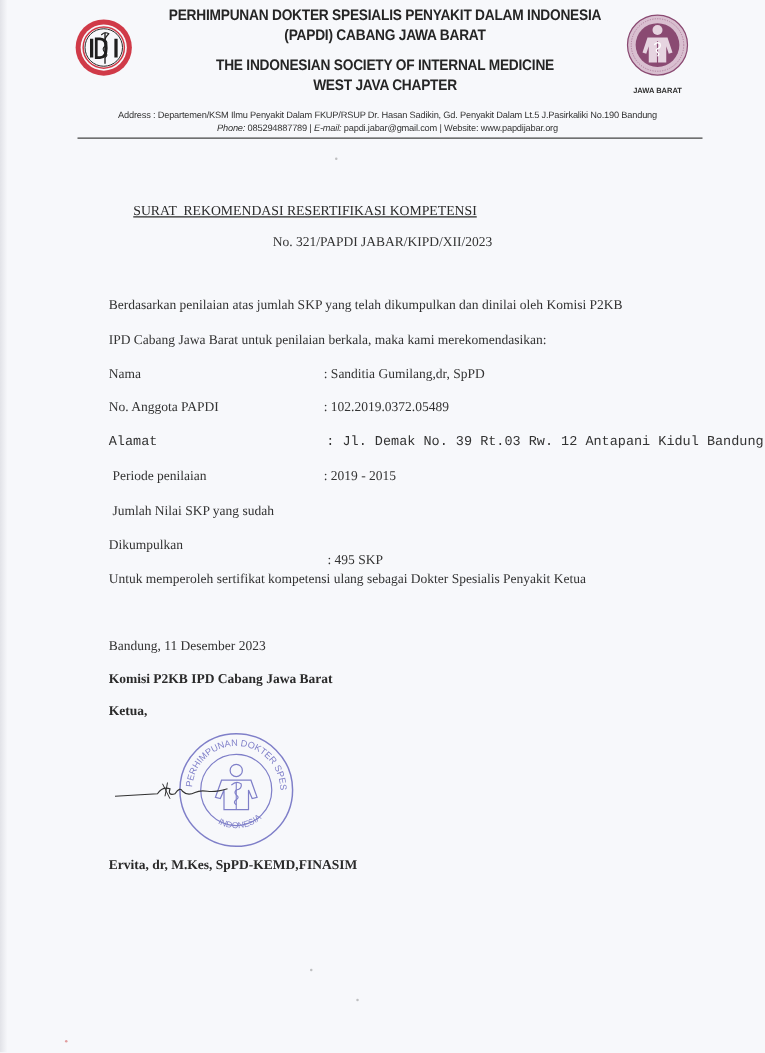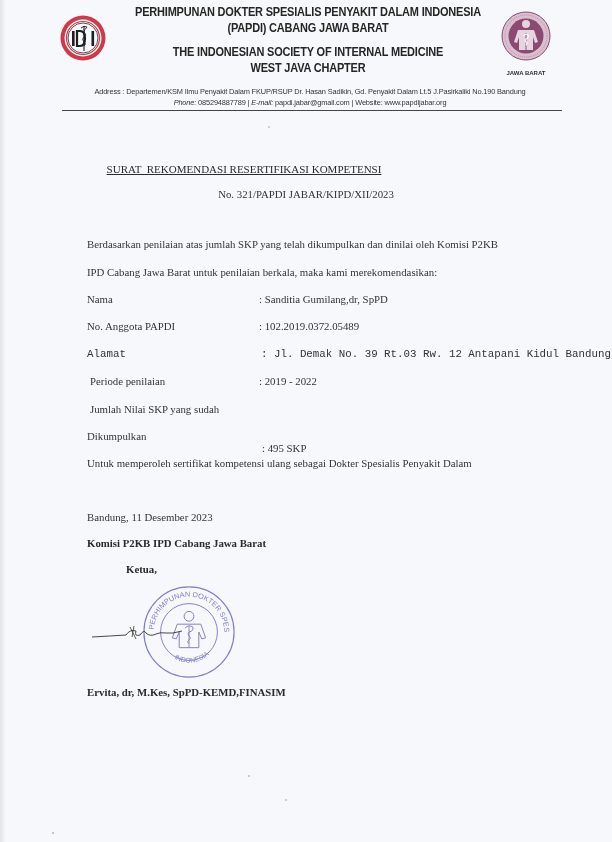--- a/index.html
+++ b/index.html
@@ -155,21 +155,20 @@
       font-weight: bold;
       color: #2a2a2a;
     }
     .role {
       position: absolute;
       top: 563px;
       left: 87px;
       font-size: 10.8px;
       font-weight: bold;
       color: #2a2a2a;
-      margin-left: 39px;
     }
     .stamp {
       position: absolute;
       left: 140px;
       top: 583px;
       width: 98px;
       height: 98px;
       opacity: 0.85;
     }
     .signature {
@@ -249,28 +248,28 @@
 <div class="field-label r1">Nama</div>
 <div class="field-value r1">: Sanditia Gumilang,dr, SpPD</div>
 
 <div class="field-label r2">No. Anggota PAPDI</div>
 <div class="field-value r2">: 102.2019.0372.05489</div>
 
 <div class="field-label r3">Alamat</div>
 <div class="field-value r3 v-shift">: Jl. Demak No. 39 Rt.03 Rw. 12 Antapani Kidul Bandung</div>
 
 <div class="field-label r4 indent">Periode penilaian</div>
-<div class="field-value r4">: 2019 - 2022</div>
+<div class="field-value r4">: 2019 - 2015</div>
 
 <div class="field-label r5 indent">Jumlah Nilai SKP yang sudah</div>
 
 <div class="field-label r6">Dikumpulkan</div>
 <div class="field-value r6 v-shift2">: 495 SKP</div>
 
-<div class="para r7">Untuk memperoleh sertifikat kompetensi ulang sebagai Dokter Spesialis Penyakit Dalam</div>
+<div class="para r7">Untuk memperoleh sertifikat kompetensi ulang sebagai Dokter Spesialis Penyakit Ketua</div>
 
 <div class="date-place">Bandung, 11 Desember 2023</div>
 <div class="org">Komisi P2KB IPD Cabang Jawa Barat</div>
 <div class="role">Ketua,</div>
 
 <svg class="stamp" viewBox="0 0 100 100">
   <defs>
     <path id="ringTop" d="M 14 50 A 36 36 0 1 1 86 50"></path>
     <path id="ringBot" d="M 22 62 A 30 30 0 0 0 78 62"></path>
   </defs>

